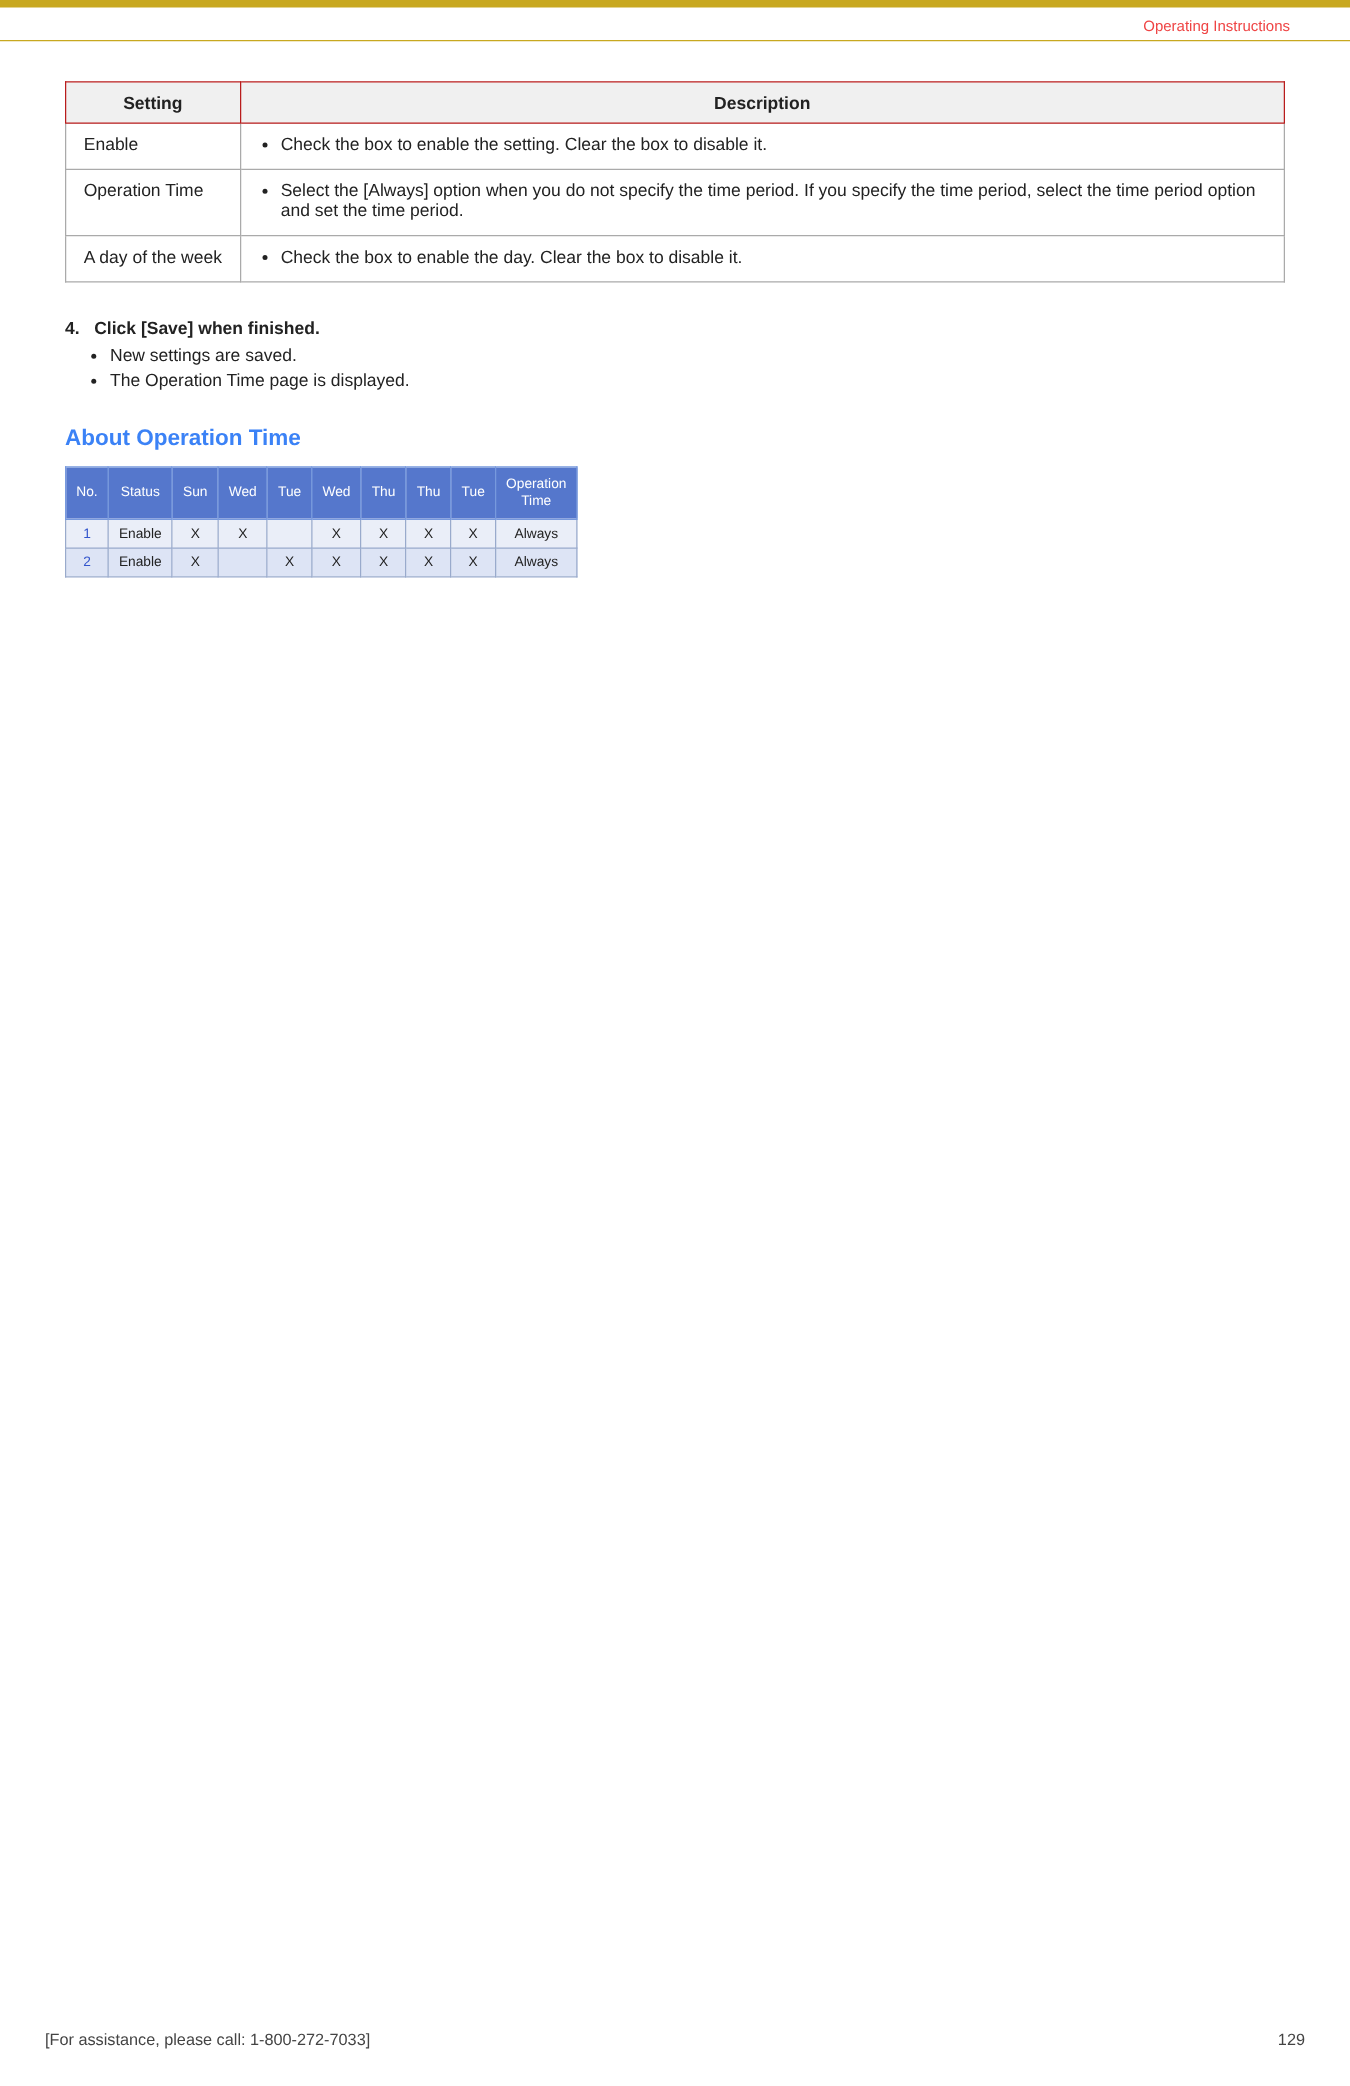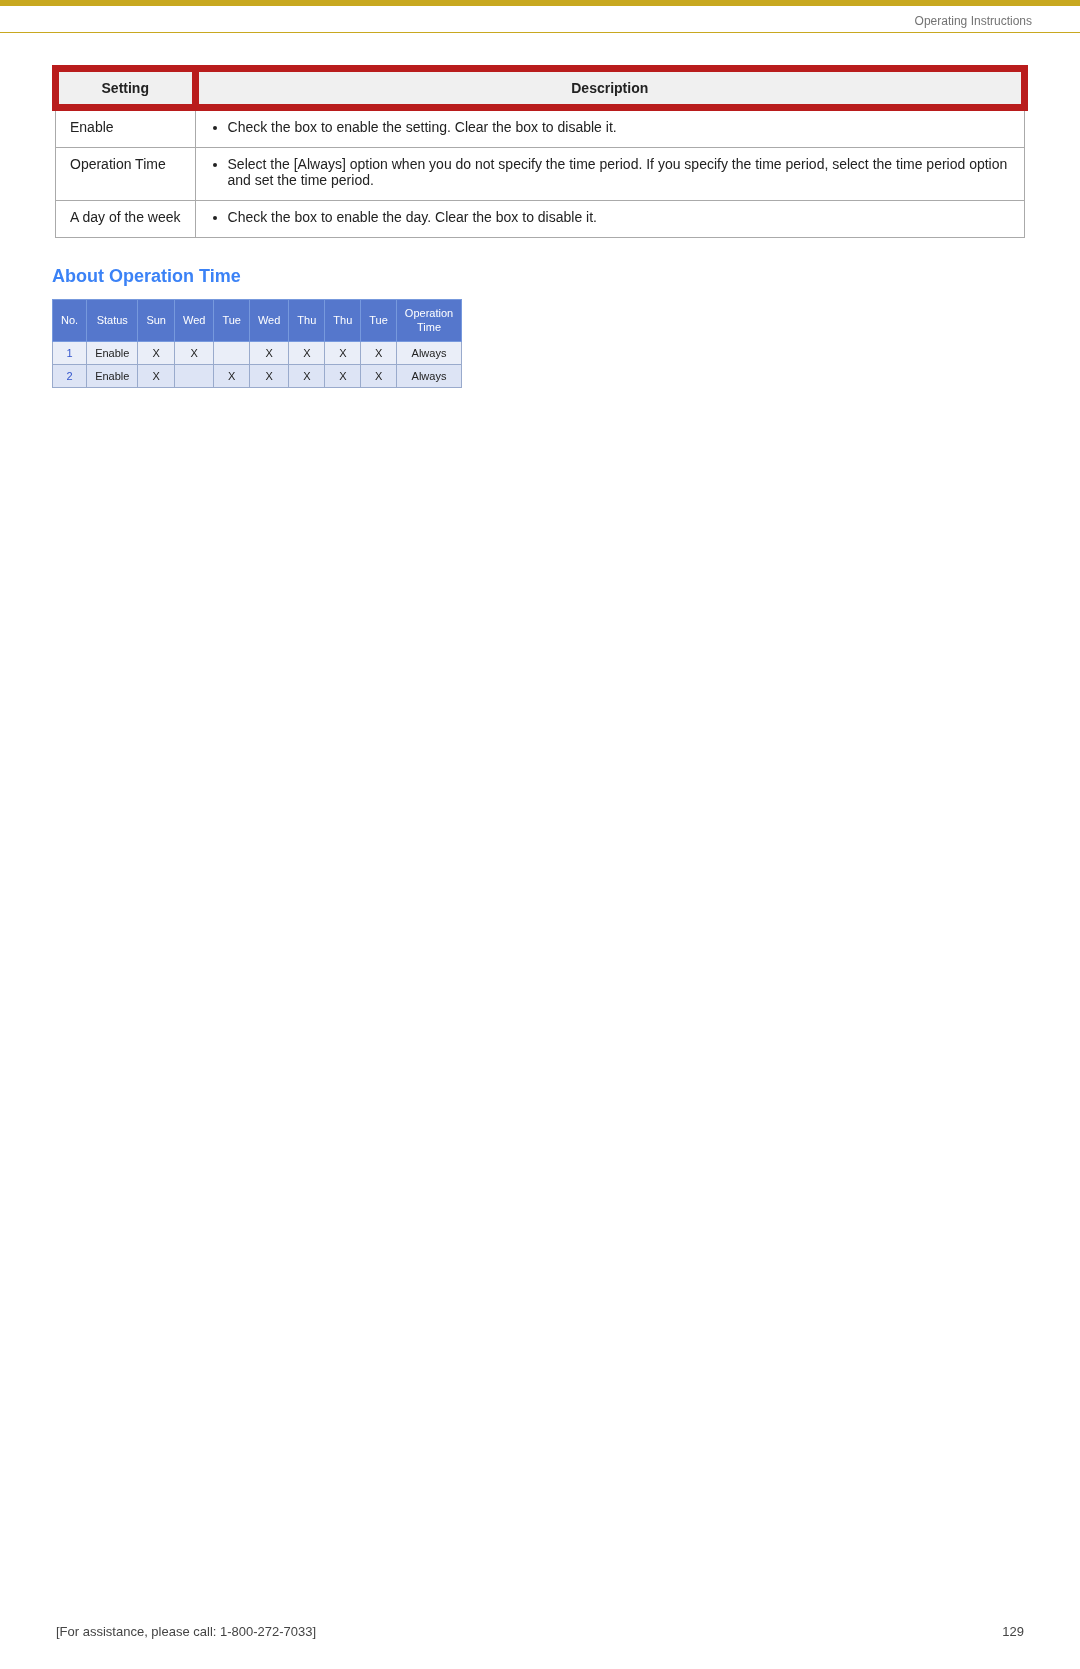--- a/index.html
+++ b/index.html
@@ -23,37 +23,37 @@
     
     .header-area {
       display: flex;
       justify-content: flex-end;
       padding: 8px 48px 4px 48px;
       border-bottom: 1px solid #c8a820;
     }
 
     .header-title {
       font-size: 12px;
-      color: #737373;
+      color: #ef4444;
     }
 
     
     .content {
       padding: 32px 52px 80px 52px;
     }
 
     
     .settings-table {
       width: 100%;
       border-collapse: collapse;
       margin-bottom: 28px;
       font-size: 14px;
     }
     .settings-table th {
-      border: 7px solid #b91c1c;
+      border: 1px solid #b91c1c;
       padding: 8px 14px;
       background: #f0f0f0;
       font-weight: bold;
       text-align: center;
     }
     .settings-table td {
       border: 1px solid #aaa;
       padding: 8px 14px;
       vertical-align: top;
     }
@@ -134,21 +134,21 @@
     }
 
     
     .footer {
       position: absolute;
       bottom: 30px;
       left: 0;
       right: 0;
       display: flex;
       justify-content: space-between;
-      padding: 0 56px;
+      padding: 0 36px;
       font-size: 13px;
       color: #444;
     }
   </style>
 </head>
 <body>
 
 <div class="top-bar"></div>
 
 <div class="header-area">
@@ -185,20 +185,31 @@
         <td>A day of the week</td>
         <td class="bullet-cell">
           <ul>
               <li>Check the box to enable the day. Clear the box to disable it.</li>
             </ul>
         </td>
       </tr>
     </tbody>
   </table>
 
+  <div class="step-section">
+    <div class="step-label">
+      <span>4.</span>
+      &nbsp;
+      <span>Click [Save] when finished.</span>
+    </div>
+    <ul class="step-bullets">
+      <li>New settings are saved.</li>
+      <li>The Operation Time page is displayed.</li>
+    </ul>
+  </div>
 
   <div class="about-section">
     <div class="section-heading">About Operation Time</div>
 
     <table class="op-table">
       <thead>
         <tr>
           <th>No.</th>
           <th>Status</th>
           <th>Sun</th>

